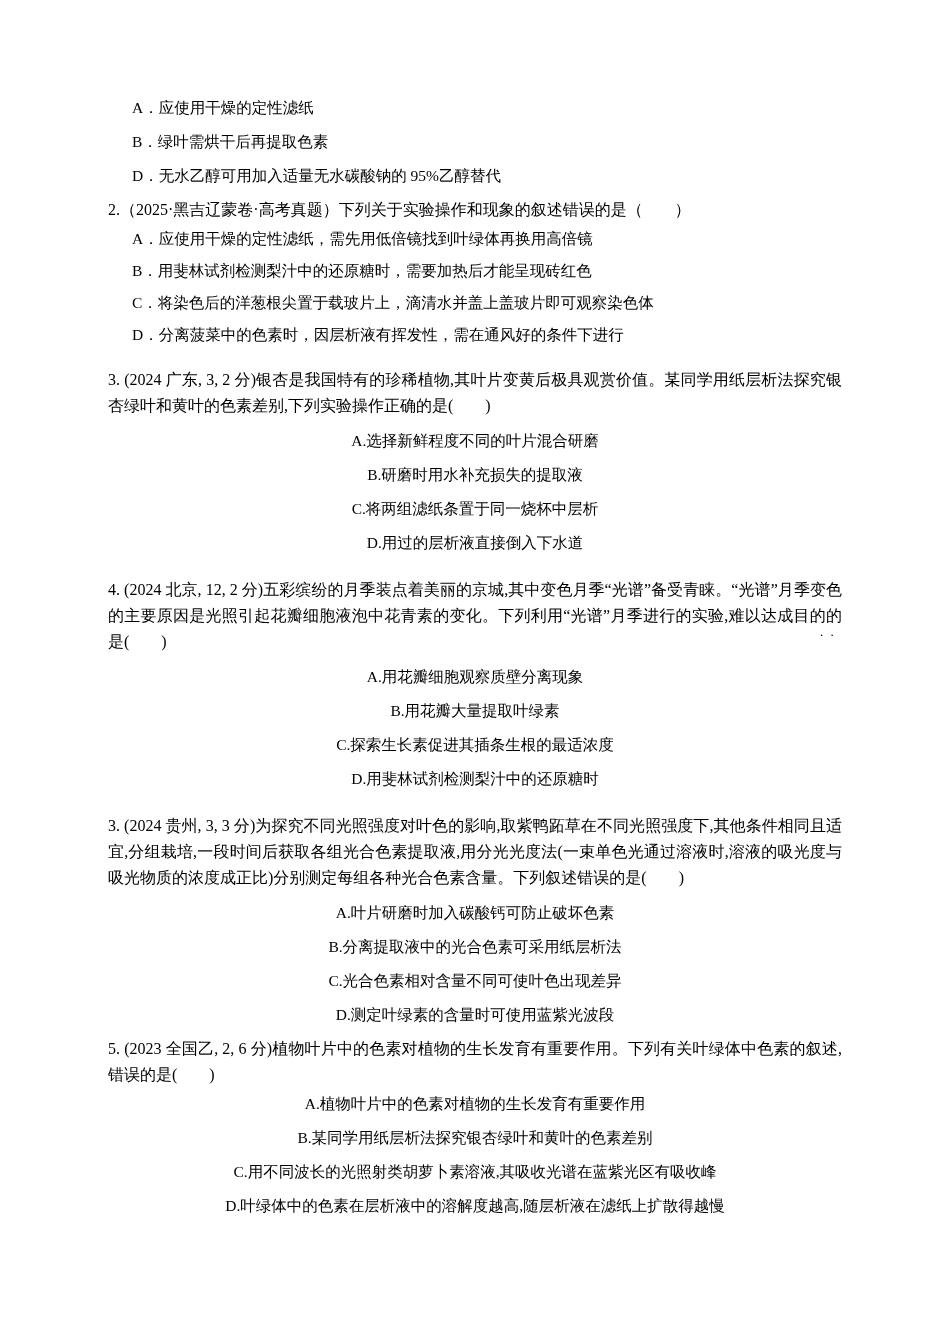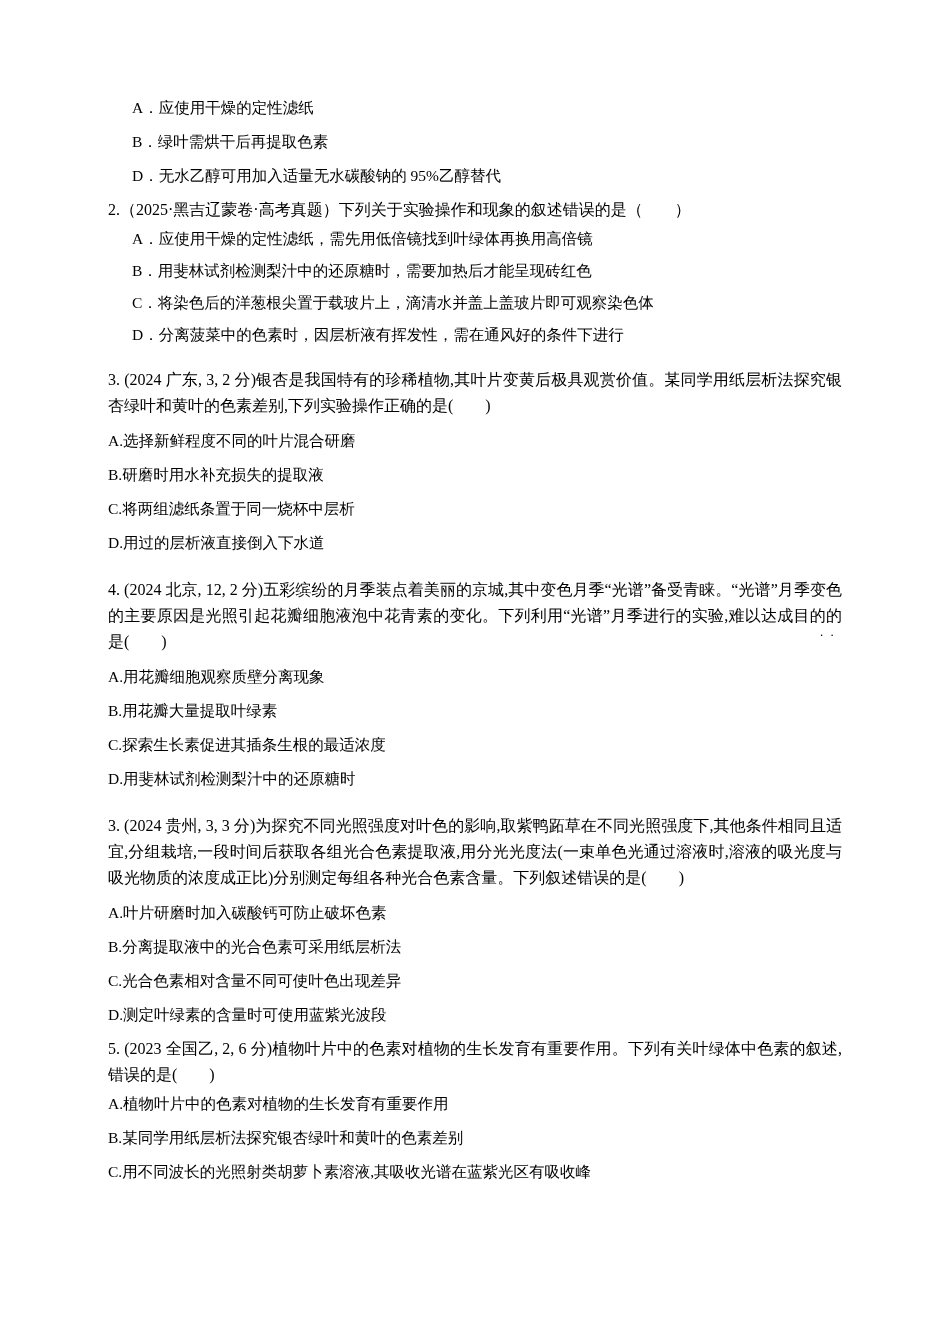--- a/index.html
+++ b/index.html
@@ -41,20 +41,21 @@
   .opt-indent {
     padding-left: 24px;
     margin-bottom: 9px;
   }
   .opt-indent2 {
     padding-left: 24px;
     margin-bottom: 7px;
   }
   .opt-tight {
     margin-bottom: 9px;
+    text-align: center;
   }
   .gap-small { height: 6px; }
   .gap-med { height: 13px; }
   .dots {
     position: absolute;
     font-size: 13px;
     letter-spacing: 2px;
     color: #000;
   }
 </style>
@@ -108,17 +109,18 @@
     <p class="opt opt-tight">B.分离提取液中的光合色素可采用纸层析法</p>
     <p class="opt opt-tight">C.光合色素相对含量不同可使叶色出现差异</p>
     <p class="opt opt-tight">D.测定叶绿素的含量时可使用蓝紫光波段</p>
   </div>
 
   <div class="q-block">
     <p class="stem">5. (2023 全国乙, 2, 6 分)植物叶片中的色素对植物的生长发育有重要作用。下列有关叶绿体中色素的叙述,错误的是(　　)</p>
     <p class="opt opt-tight">A.植物叶片中的色素对植物的生长发育有重要作用</p>
     <p class="opt opt-tight">B.某同学用纸层析法探究银杏绿叶和黄叶的色素差别</p>
     <p class="opt opt-tight">C.用不同波长的光照射类胡萝卜素溶液,其吸收光谱在蓝紫光区有吸收峰</p>
+    <p class="opt opt-tight">D.叶绿体中的色素在层析液中的溶解度越高,随层析液在滤纸上扩散得越慢</p>
   </div>
 
   <span class="dots" style="top:624px; left:820px;">. .</span>
 
 </div>
 
 </body></html>

